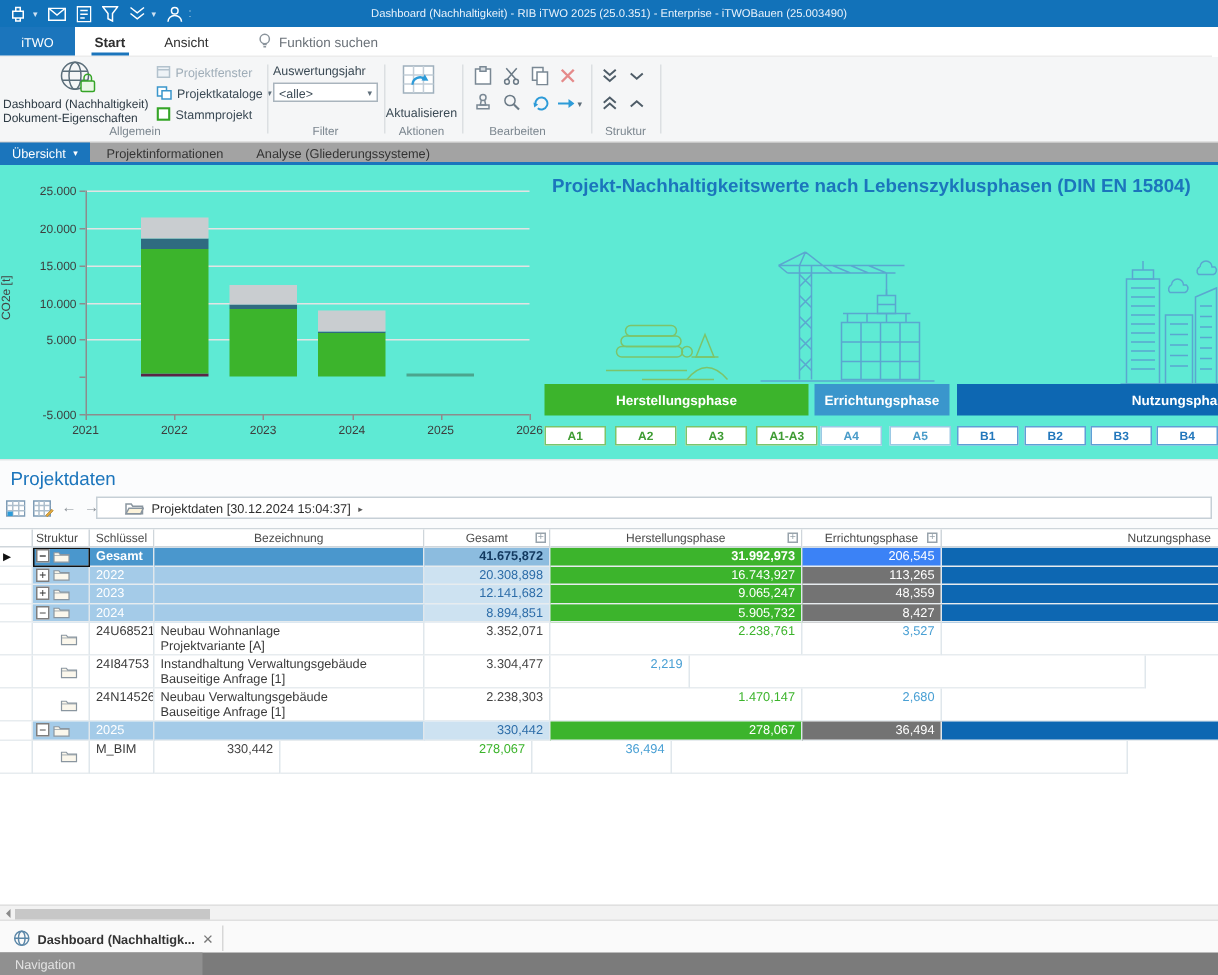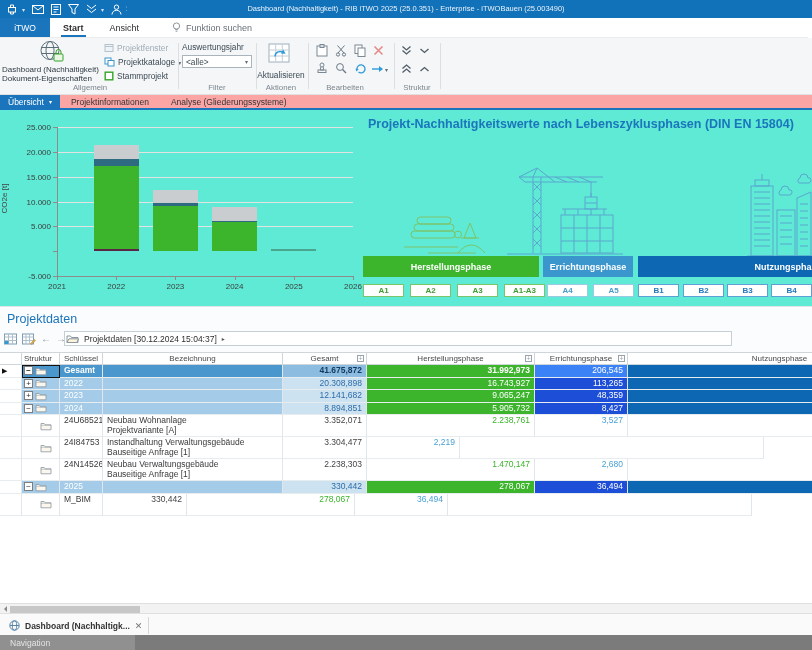--- a/index.html
+++ b/index.html
@@ -29,21 +29,21 @@
   .rsep{position:absolute;top:5px;bottom:5px;width:1px;background:#dcdfe2}
   .rbig{position:absolute;left:2px;top:1px;width:100px;cursor:default}
   .rbig .lbl{font-size:8px;line-height:9px;color:#2e3b45}
   .ritem{position:absolute;left:104px;height:12px;display:flex;align-items:center;gap:3px;white-space:nowrap}
   .ritem.dis{color:#9fadb8}
   .caret{font-size:6px;color:#5f6e7a}
   .combo{position:absolute;left:182px;top:17px;width:70px;height:13px;background:#fff;border:1px solid #a9b4bd;font-size:8.3px;display:flex;align-items:center;justify-content:space-between;padding:0 3px}
   .rlabel{position:absolute;font-size:8.3px;text-align:center}
 
   
-  .viewtabs{position:absolute;left:0;top:95px;width:812px;height:15px;background:#fca5a5;border-bottom:2px solid #1b75bc;display:flex;font-size:8.5px}
+  .viewtabs{position:absolute;left:0;top:95px;width:812px;height:15px;background:#a3a3a3;border-bottom:2px solid #1b75bc;display:flex;font-size:8.5px}
   .vtab-active{background:#1b75bc;color:#fff;display:flex;align-items:center;gap:5px;padding:0 8px}
   .vtab-active .vcaret{font-size:6px}
   .vtab{padding:0 11px;display:flex;align-items:center;color:#333}
 
   
   .content{position:absolute;left:0;top:110px;width:812px;height:196px;background:#5eead4}
   .chartpanel{position:absolute;left:0;top:0;width:362px;height:196px}
   .ylab{position:absolute;left:-32px;top:84px;width:72px;text-align:center;font-size:8px;color:#444;transform:rotate(-90deg)}
   .gline{position:absolute;height:1px;background:#e3e3e3}
   .axis{position:absolute;background:#8c8c8c}
@@ -57,21 +57,21 @@
   .phasebar{position:absolute;top:146px;height:21px;color:#fff;font-size:9px;font-weight:bold;display:flex;align-items:center;justify-content:center}
   .modbtn{position:absolute;top:174px;width:41px;height:12.5px;background:#fff;border:1px solid;font-size:8px;font-weight:bold;display:flex;align-items:center;justify-content:center}
   .ph-0{border-color:#7cc46a;color:#3f9c33}
   .ph-1{border-color:#9cc9e4;color:#4a9cc9}
   .ph-2{border-color:#5f9fd6;color:#2478bc}
 
   
   .pdsection{position:absolute;left:0;top:306px;width:812px;height:46px;background:#fbfcfd;border-top:1px solid #e2e5e8}
   .pdtitle{position:absolute;left:7px;top:5px;font-size:12.5px;color:#1b75bc}
   .pdtools{position:absolute;left:4px;top:25px;height:14px;display:flex;align-items:center;gap:5px}
-  .crumb{position:absolute;left:64px;top:24px;width:668px;height:15px;background:#fff;border:1px solid #c6cfd6;display:flex;align-items:center;gap:5px;padding:0 1px;font-size:8.5px;color:#2e2e2e}
+  .crumb{position:absolute;left:64px;top:24px;width:744px;height:15px;background:#fff;border:1px solid #c6cfd6;display:flex;align-items:center;gap:5px;padding:0 18px;font-size:8.5px;color:#2e2e2e}
   .arrowbtn{color:#8a9198;font-size:10px;line-height:10px}
 
   
   .tbl{position:absolute;left:0;top:352px;width:812px;font-size:8.5px;border-top:1px solid #cfd6db;background:#fff}
   .trow{display:flex;width:932px}
   .cell{border-right:1px solid #e0e7ec;border-bottom:1px solid #e7ecef;padding:1px 4px;overflow:hidden;white-space:nowrap;line-height:9.5px}
   .c-ind{width:22px;padding:1px 2px}
   .c-struk{width:38px;padding:1px 2px;display:flex;align-items:center}
   .c-key{width:43px}
   .c-name{width:180px}
@@ -85,21 +85,21 @@
   .r-big{height:22px}
   .row-total .c-struk,.row-total .c-key,.row-total .c-name{background:#4a97cd;color:#fff;font-weight:bold}
   .row-total .c-struk{outline:1.5px solid #111;outline-offset:-1.5px}
   .row-total .c-ges{background:#8cbcdf;color:#12395f;font-weight:bold}
   .row-total .c-her{background:#3cb42c;color:#fff;font-weight:bold}
   .row-total .c-err{background:#3b82f6;color:#fff;font-weight:normal}
   .row-total .c-nutz{background:#0d67b2}
   .row-year .c-struk,.row-year .c-key,.row-year .c-name{background:#a4cbe8;color:#fff}
   .row-year .c-ges{background:#cde2f1;color:#2d6da8}
   .row-year .c-her{background:#3cb42c;color:#fff}
-  .row-year .c-err{background:#1d4ed8;color:#fff}
+  .row-year .c-err{background:#737373;color:#fff}
   .row-year .c-nutz{background:#0d67b2}
   .row-project .c-key,.row-project .c-name{color:#3a3a3a}
   .row-project .c-ges{color:#444}
   .row-project .c-her{color:#3cb42c}
   .row-project .c-err{color:#4aa0d4}
   .exp{display:inline-block;width:9px;height:9px;border:1px solid #7e7e7e;background:#fff;color:#333;font-size:8px;line-height:7px;text-align:center;margin-right:2px;flex:none}
   .indmark{color:#111;font-size:7px;line-height:10px}
 
   
   .hscroll{position:absolute;left:0;top:603px;width:812px;height:11px;background:#f2f2f2;border-top:1px solid #e0e0e0;border-bottom:1px solid #e0e0e0}

